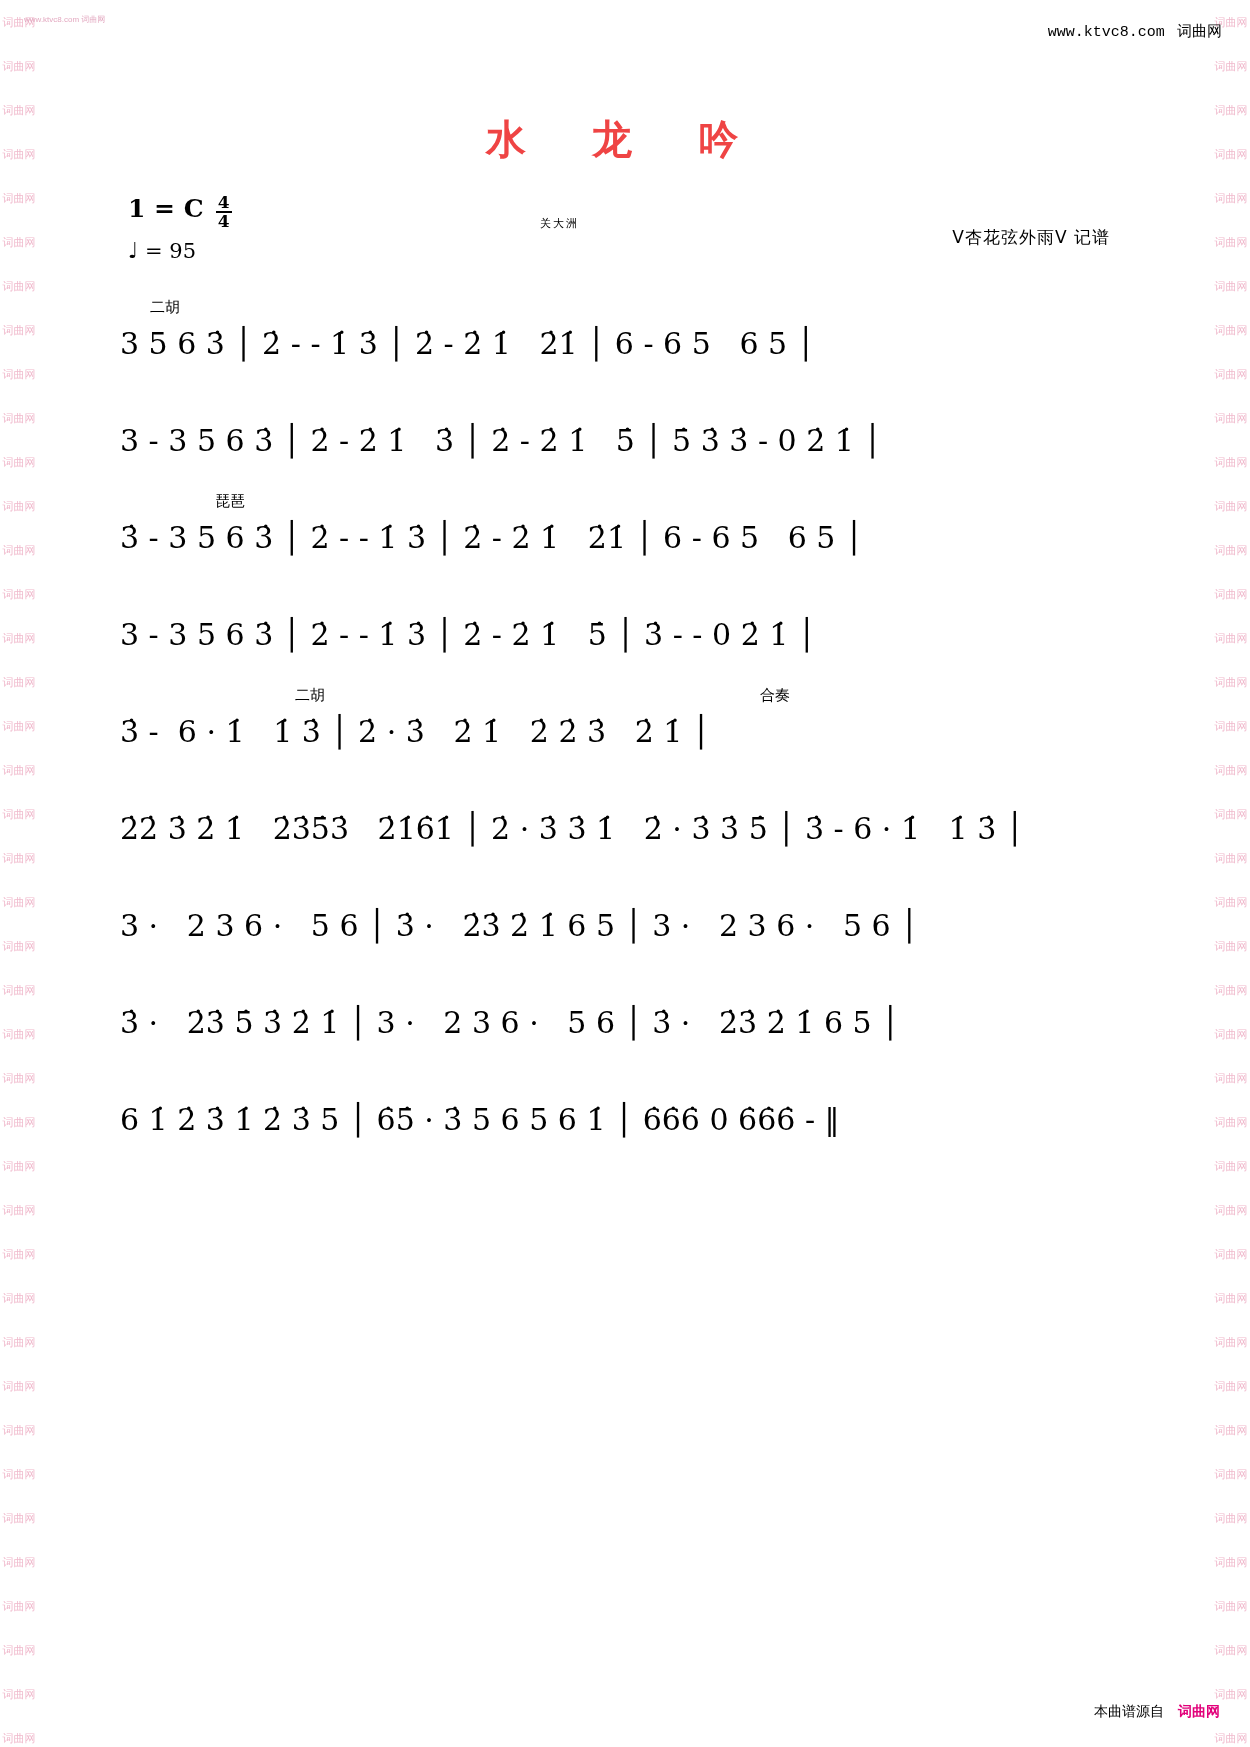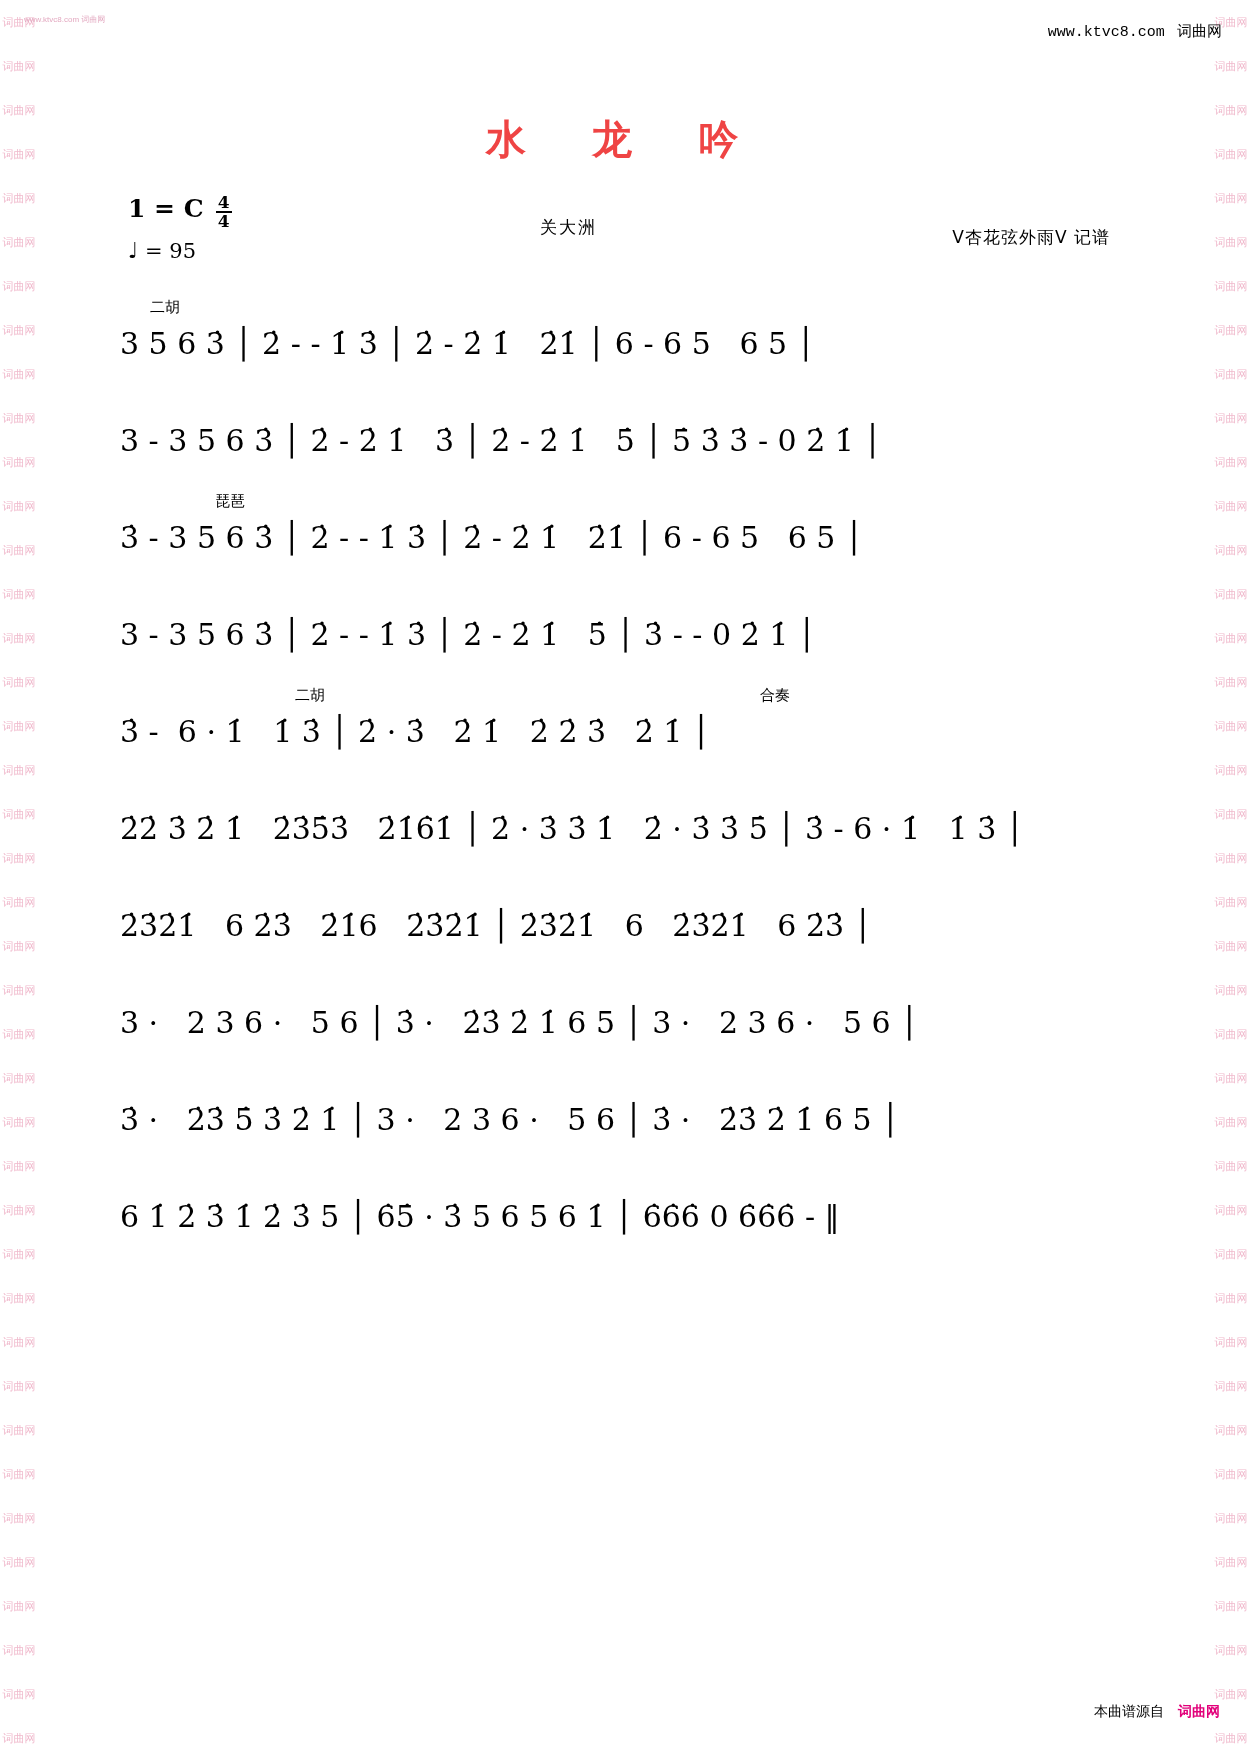--- a/index.html
+++ b/index.html
@@ -63,21 +63,21 @@
     color:#ef4444;
   }
   .credits{
     position:relative;
     height:70px;
     margin-top:27px;
   }
   .composer{
     position:absolute;
     left:430px;top:22px;
-    font-size:17px;
+    font-size:11px;
     font-family:"DejaVu Sans", sans-serif;
     letter-spacing:2px;
   }
   .arranger{
     position:absolute;
     right:30px;top:32px;
     font-size:17px;
     font-family:"DejaVu Sans", sans-serif;
     letter-spacing:1px;
   }
@@ -272,23 +272,20 @@
     <div class="line">
       <span class="inst" style="left:185px;">二胡</span>
       <span class="inst" style="left:650px;">合奏</span>
       <span class="notes">3̇ -  6 · 1̇   1̇ 3̇ │ 2̇ · 3̇   2̇ 1̇   2̇ 2̇ 3̇   2̇ 1̇ │</span>
     </div>
 
     <div class="line">
       <span class="notes">2̇2̇ 3̇ 2̇ 1̇   2̇3̇5̇3̇   2̇1̇6̇1̇ │ 2̇ · 3̇ 3̇ 1̇   2̇ · 3̇ 3̇ 5̇ │ 3̇ - 6 · 1̇   1̇ 3̇ │</span>
     </div>
 
-    <div class="line">
-      <span class="notes">2̇3̇2̇1̇   6 2̇3̇   2̇1̇6   2̇3̇2̇1̇ │ 2̇3̇2̇1̇   6   2̇3̇2̇1̇   6 2̇3̇ │</span>
-    </div>
 
 
     <div class="line">
       <span class="notes">3 ·   2 3 6 ·   5 6 │ 3̇ ·   2̇3̇ 2̇ 1̇ 6 5 │ 3 ·   2 3 6 ·   5 6 │</span>
     </div>
 
     <div class="line">
       <span class="notes">3̇ ·   2̇3̇ 5̇ 3̇ 2̇ 1̇ │ 3 ·   2 3 6 ·   5 6 │ 3̇ ·   2̇3̇ 2̇ 1̇ 6 5 │</span>
     </div>
 

